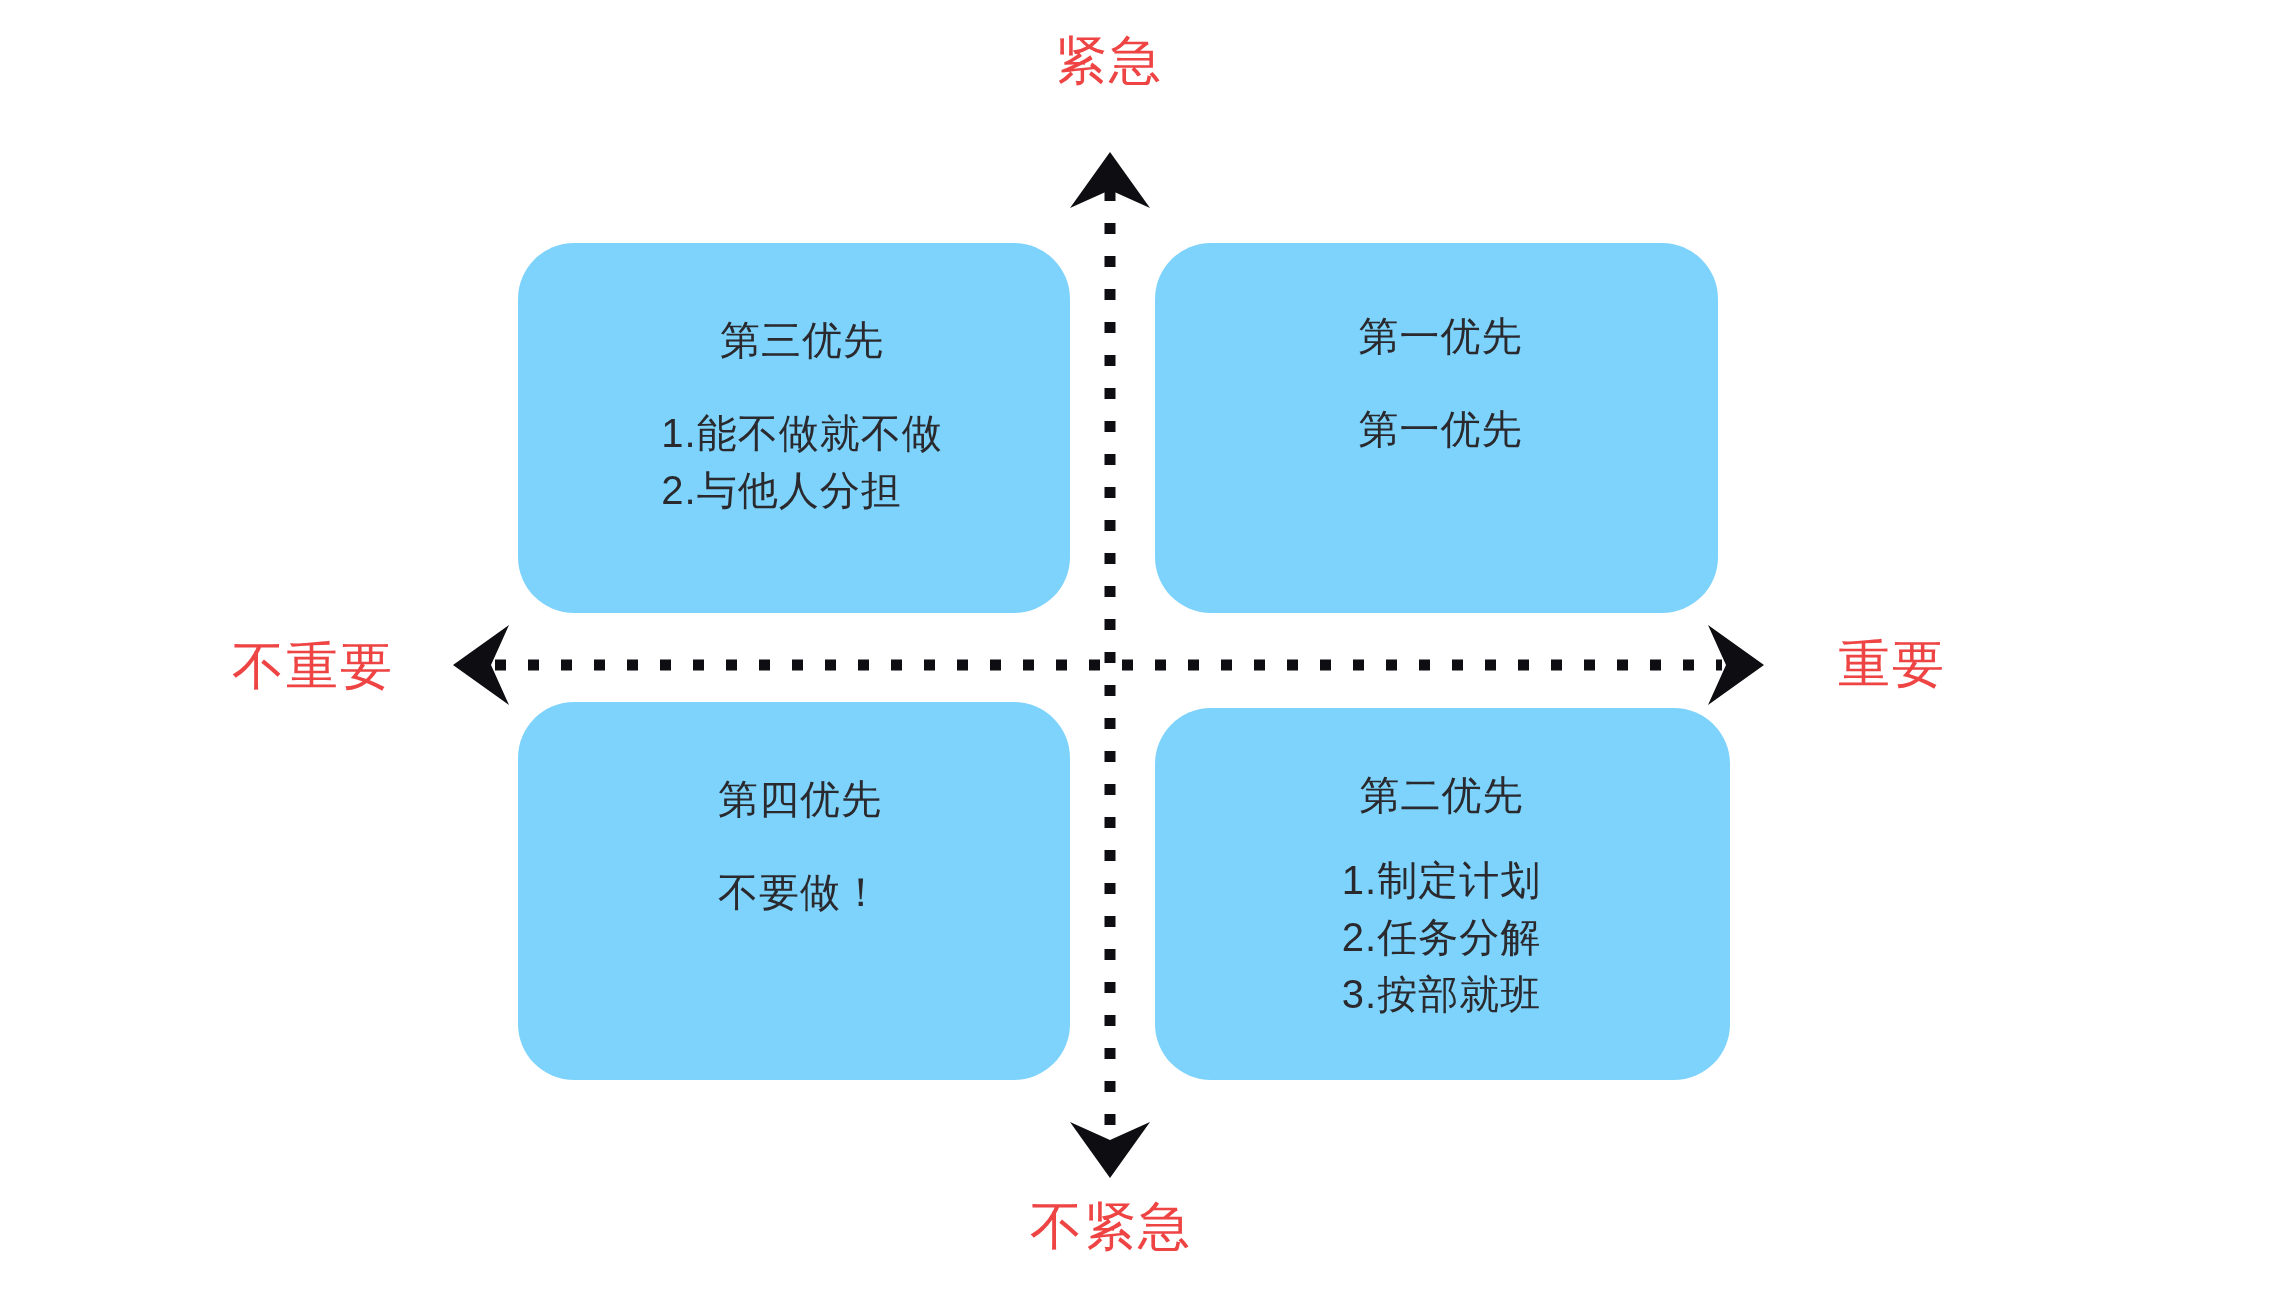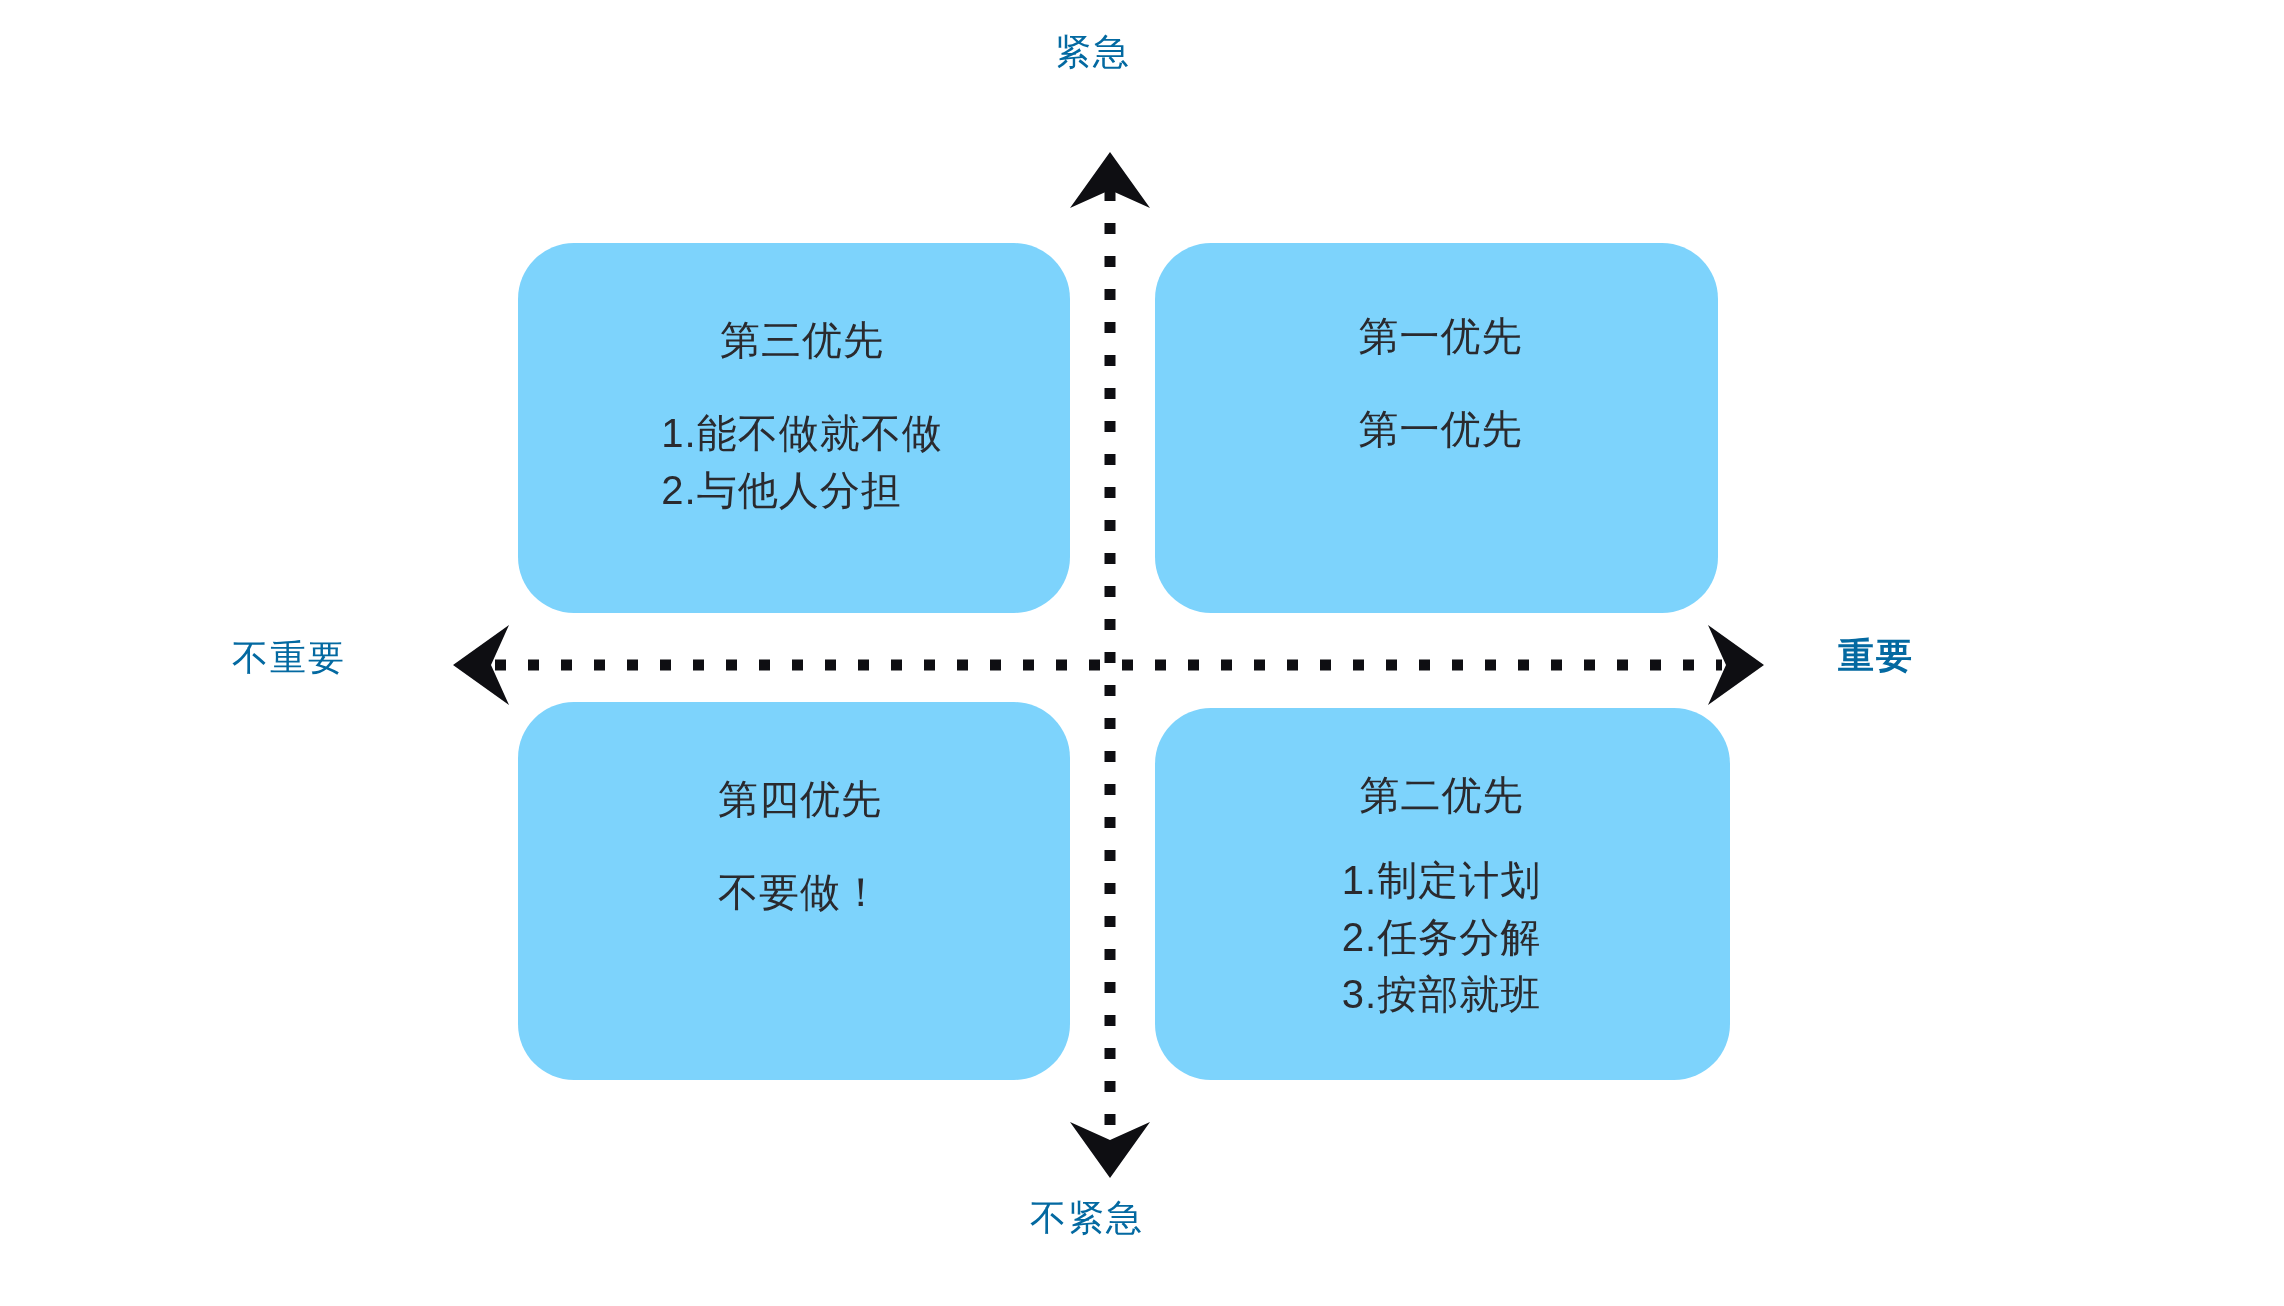--- a/index.html
+++ b/index.html
@@ -68,29 +68,29 @@
   #q-fourth .q-body { margin-top: 40px; }
   #q-fourth .q-title, #q-fourth .q-body { margin-left: -4px; }
 
   #q-second { left: 1155px; top: 708px;  width: 575px; height: 372px; padding-top: 62px; }
   #q-second .q-body { margin-top: 32px; }
   #q-second .q-title, #q-second .q-body { margin-left: -18px; }
 
   
   .axis-label {
     position: absolute;
-    font-size: 36px;
+    font-size: 52px;
     line-height: 1;
-    color: #0369a1;
+    color: #ef4444;
     letter-spacing: 2px;
     white-space: nowrap;
   }
   #label-urgent      { left: 1055px; top: 34px; }
   #label-not-urgent  { left: 1030px; top: 1200px; }
-  #label-important   { left: 1838px; top: 638px; font-weight: bold; }
+  #label-important   { left: 1838px; top: 638px; }
   #label-not-important { left: 232px; top: 640px; }
 </style>
 </head>
 <body>
 
 <div id="canvas">
 
   <svg class="axis-svg" viewBox="0 0 2284 1306" xmlns="http://www.w3.org/2000/svg">
 
     <line x1="1110" y1="190" x2="1110" y2="1140" stroke="#0e0e12" stroke-width="11" stroke-dasharray="11 22" stroke-linecap="butt"></line>

